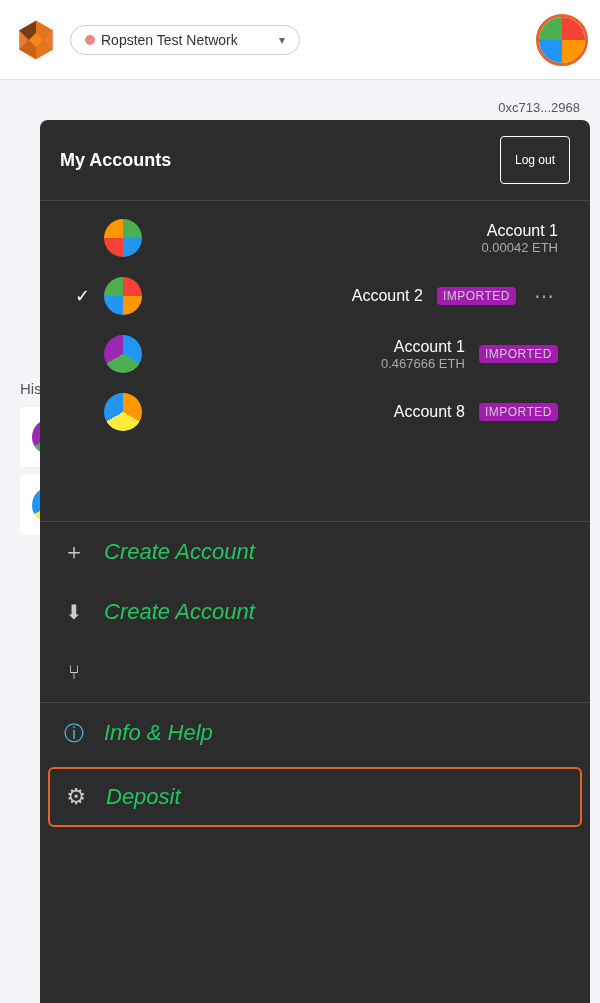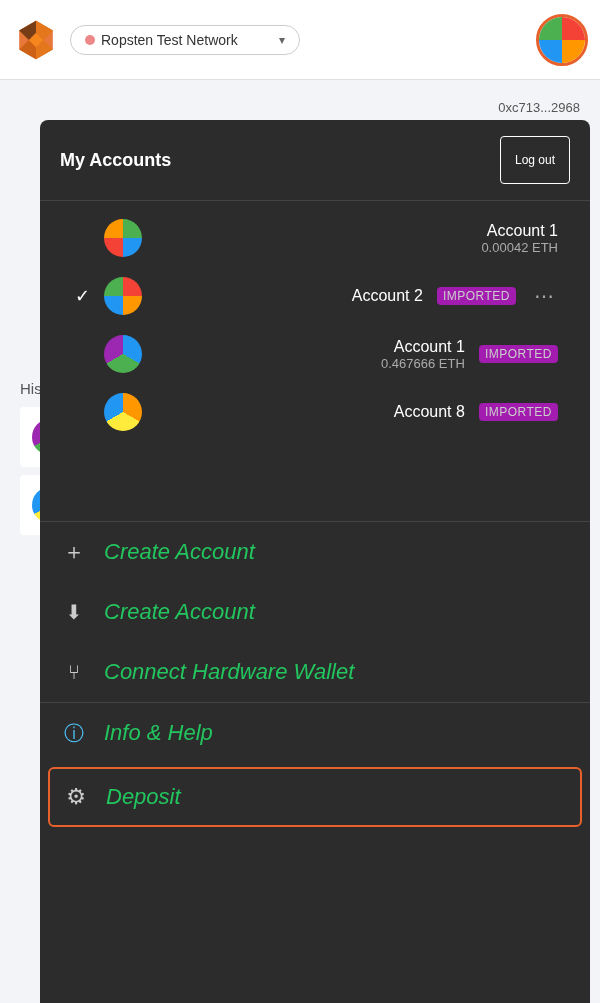--- a/index.html
+++ b/index.html
@@ -398,21 +398,20 @@
     <span class="menu-label">Create Account</span>
   </div>
 
   <div class="menu-item">
     <div class="menu-icon" style="font-size:20px;">⬇</div>
     <span class="menu-label">Create Account</span>
   </div>
 
   <div class="menu-item">
     <div class="menu-icon" style="font-size:20px;">⑂</div>
-    <span class="menu-label">Connect Hardware Wallet</span>
   </div>
 
   <div class="panel-divider"></div>
 
   <div class="menu-item">
     <div class="menu-icon" style="font-size:20px;color:#4fc3f7;">ⓘ</div>
     <span class="menu-label">Info &amp; Help</span>
   </div>
 
   <div class="menu-item menu-item-settings">

